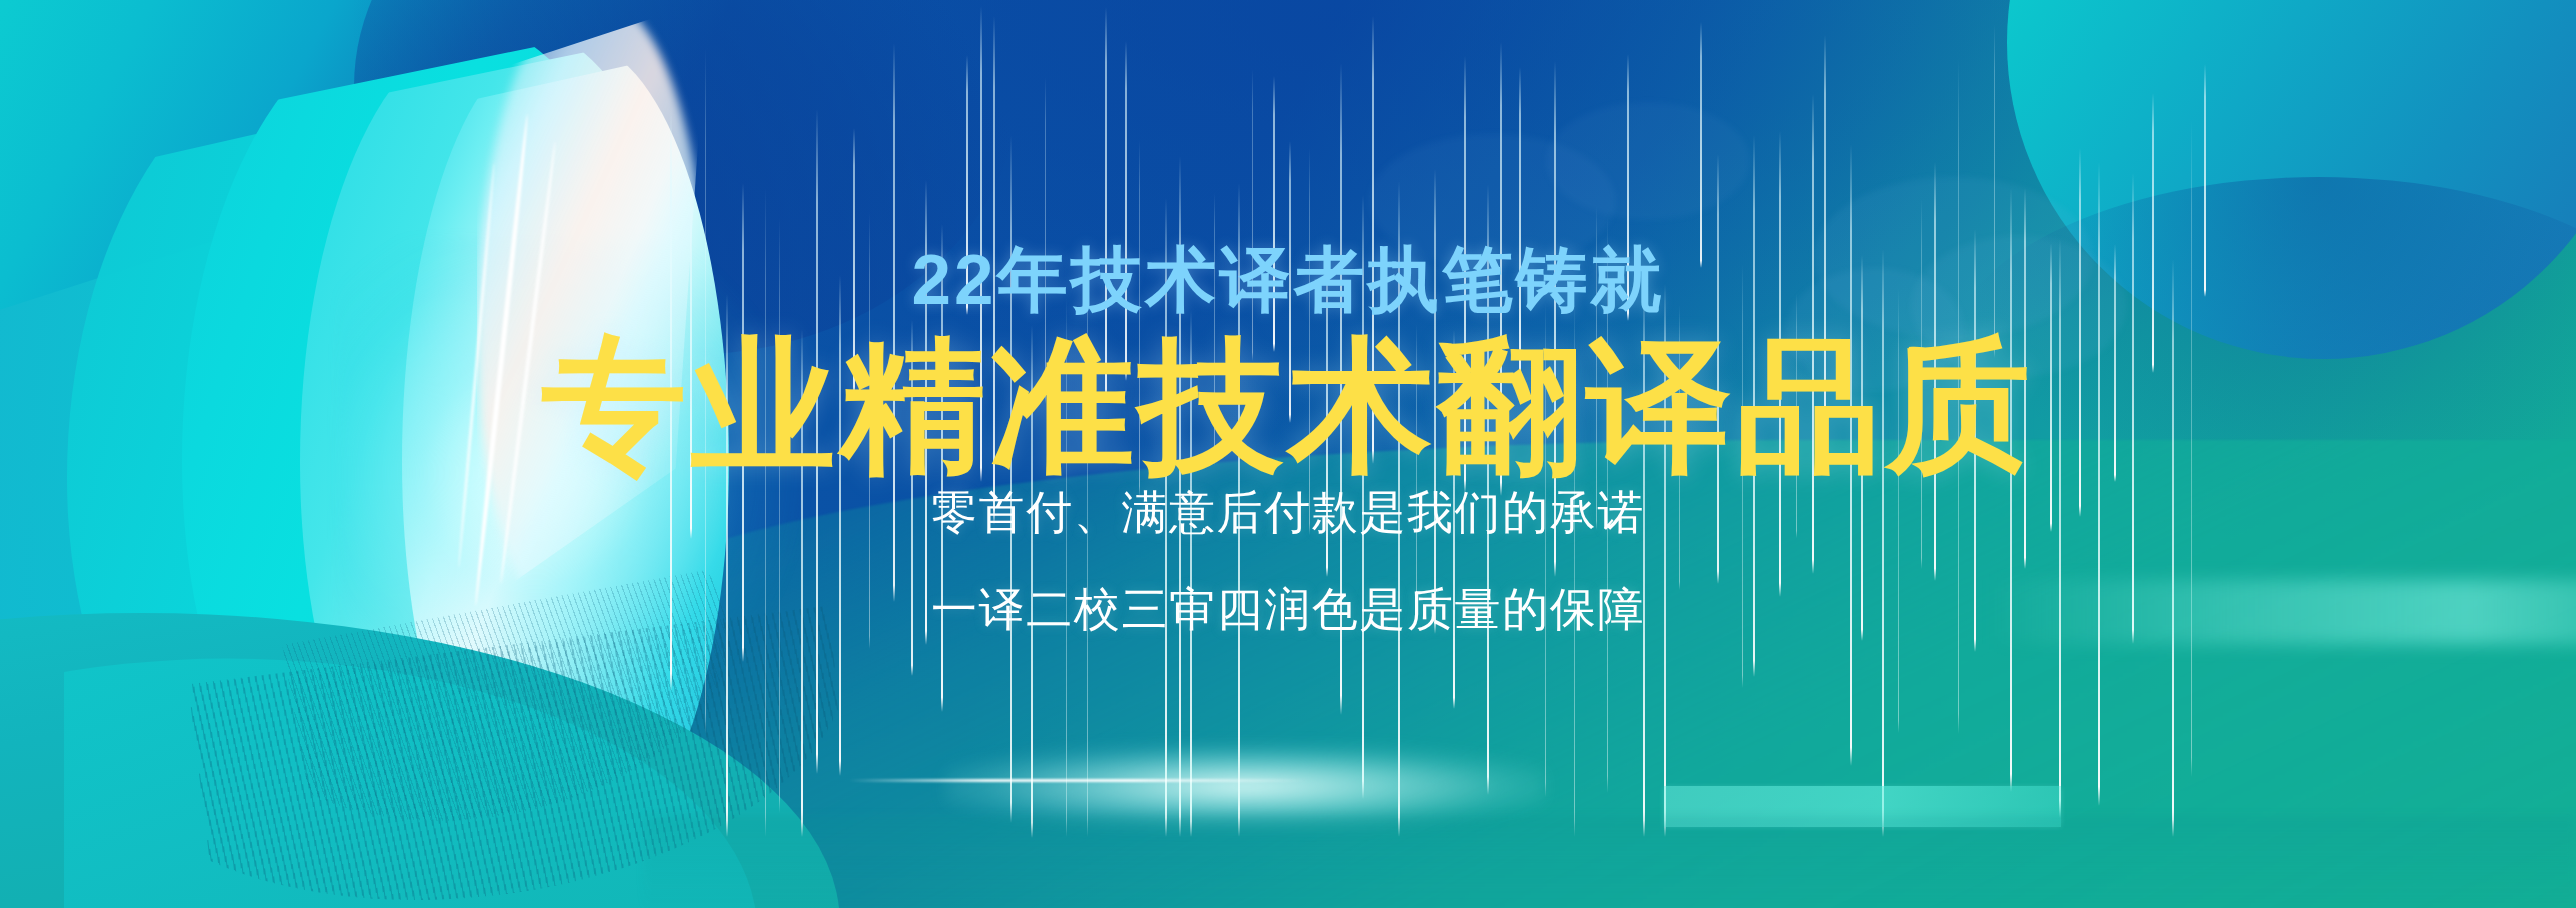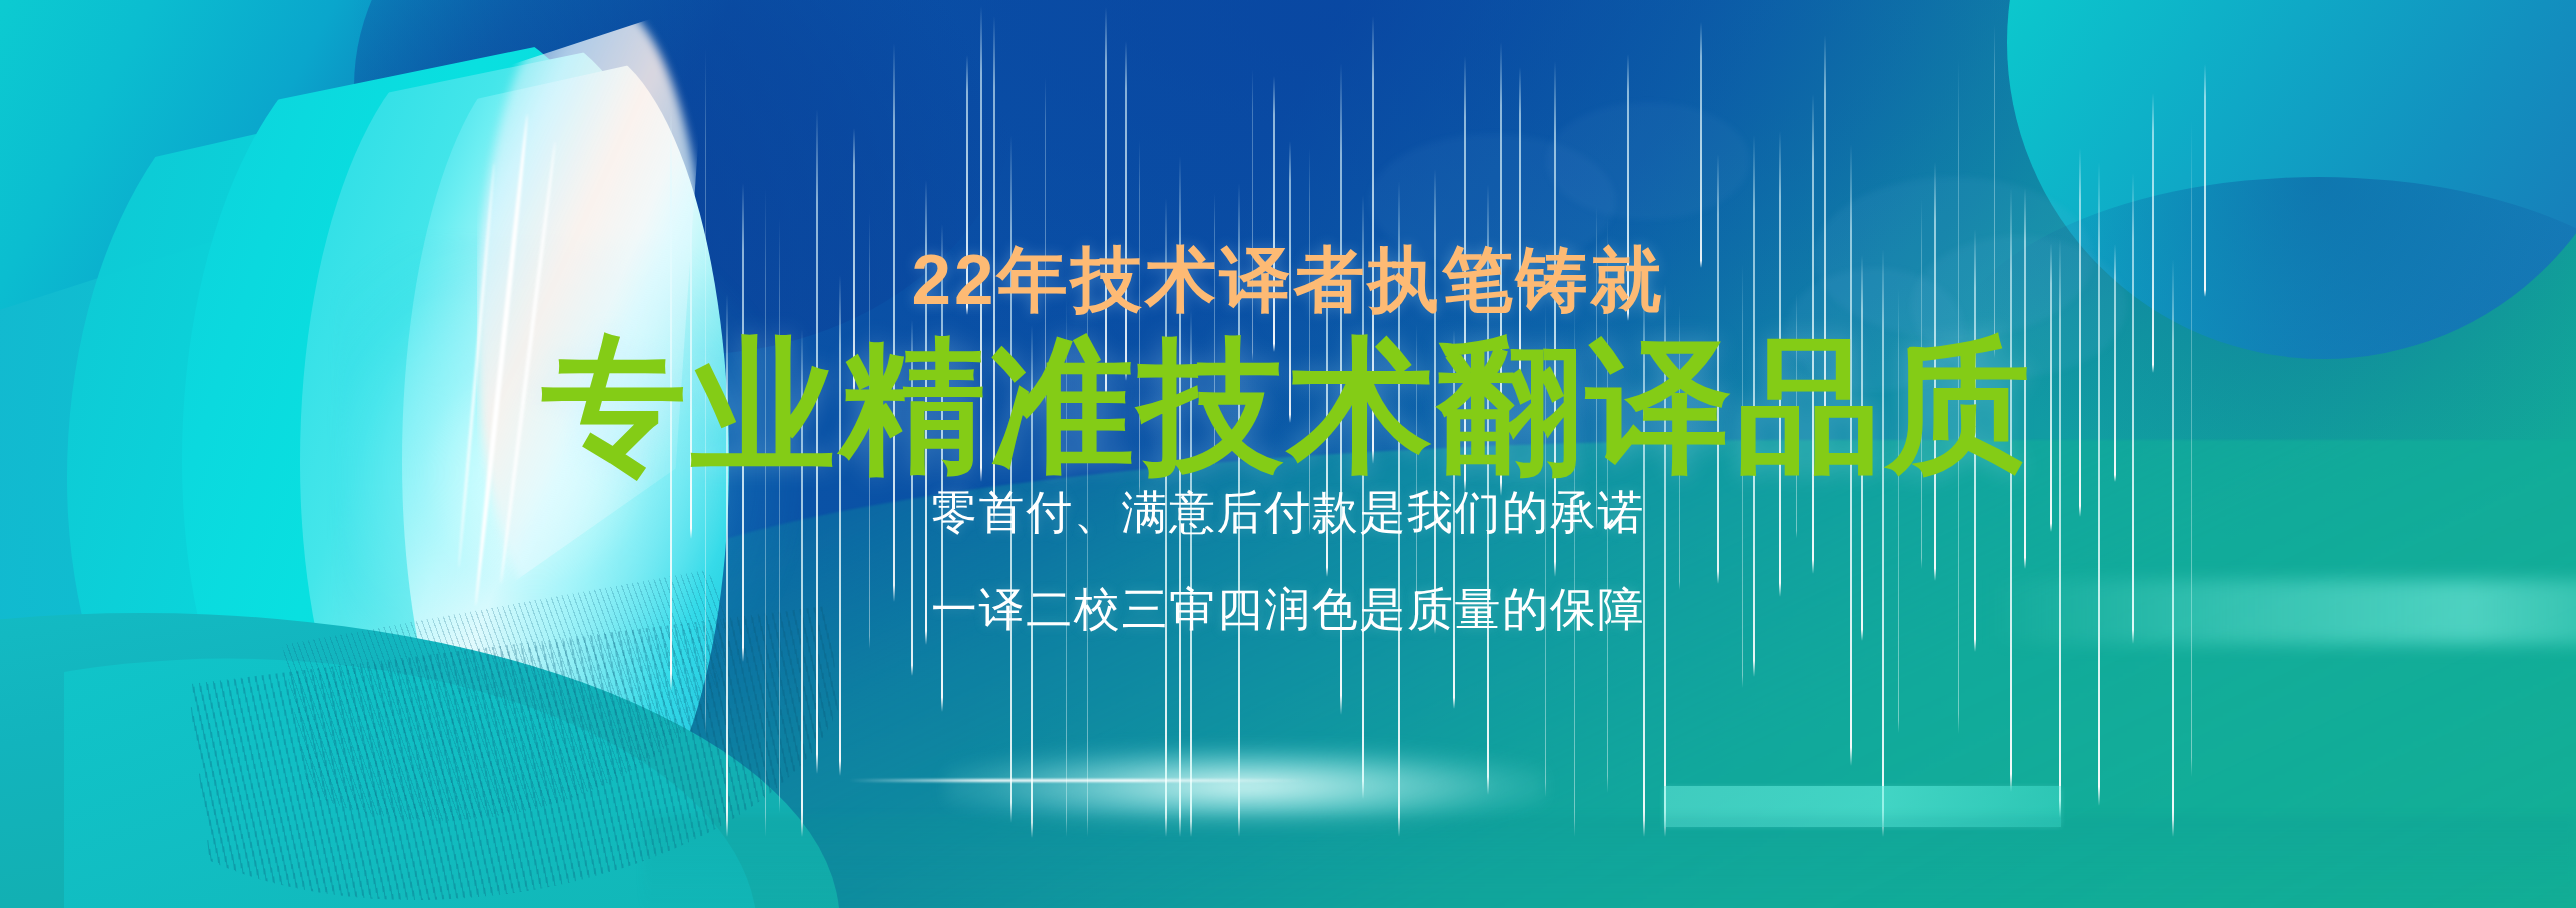--- a/index.html
+++ b/index.html
@@ -227,31 +227,31 @@
     display: flex;
     flex-direction: column;
     align-items: center;
     justify-content: flex-start;
     z-index: 40;
   }
   #eyebrow {
     margin-top: 244px;
     font-size: 71px;
     font-weight: 700;
-    color: #fdba74;
+    color: #7dd3fc;
     letter-spacing: 3.2px;
     line-height: 1;
     white-space: nowrap;
     text-shadow: 0 0 14px rgba(180,225,255,0.30);
   }
   #headline {
     margin-top: 19.3px;
     font-size: 145px;
     font-weight: 700;
-    color: #84cc16;
+    color: #fde047;
     letter-spacing: 4.3px;
     line-height: 1;
     white-space: nowrap;
     text-shadow: 0 0 25px rgba(190,235,255,0.28);
   }
   .tagline {
     font-size: 46px;
     font-weight: 400;
     color: #ffffff;
     letter-spacing: 1.6px;

